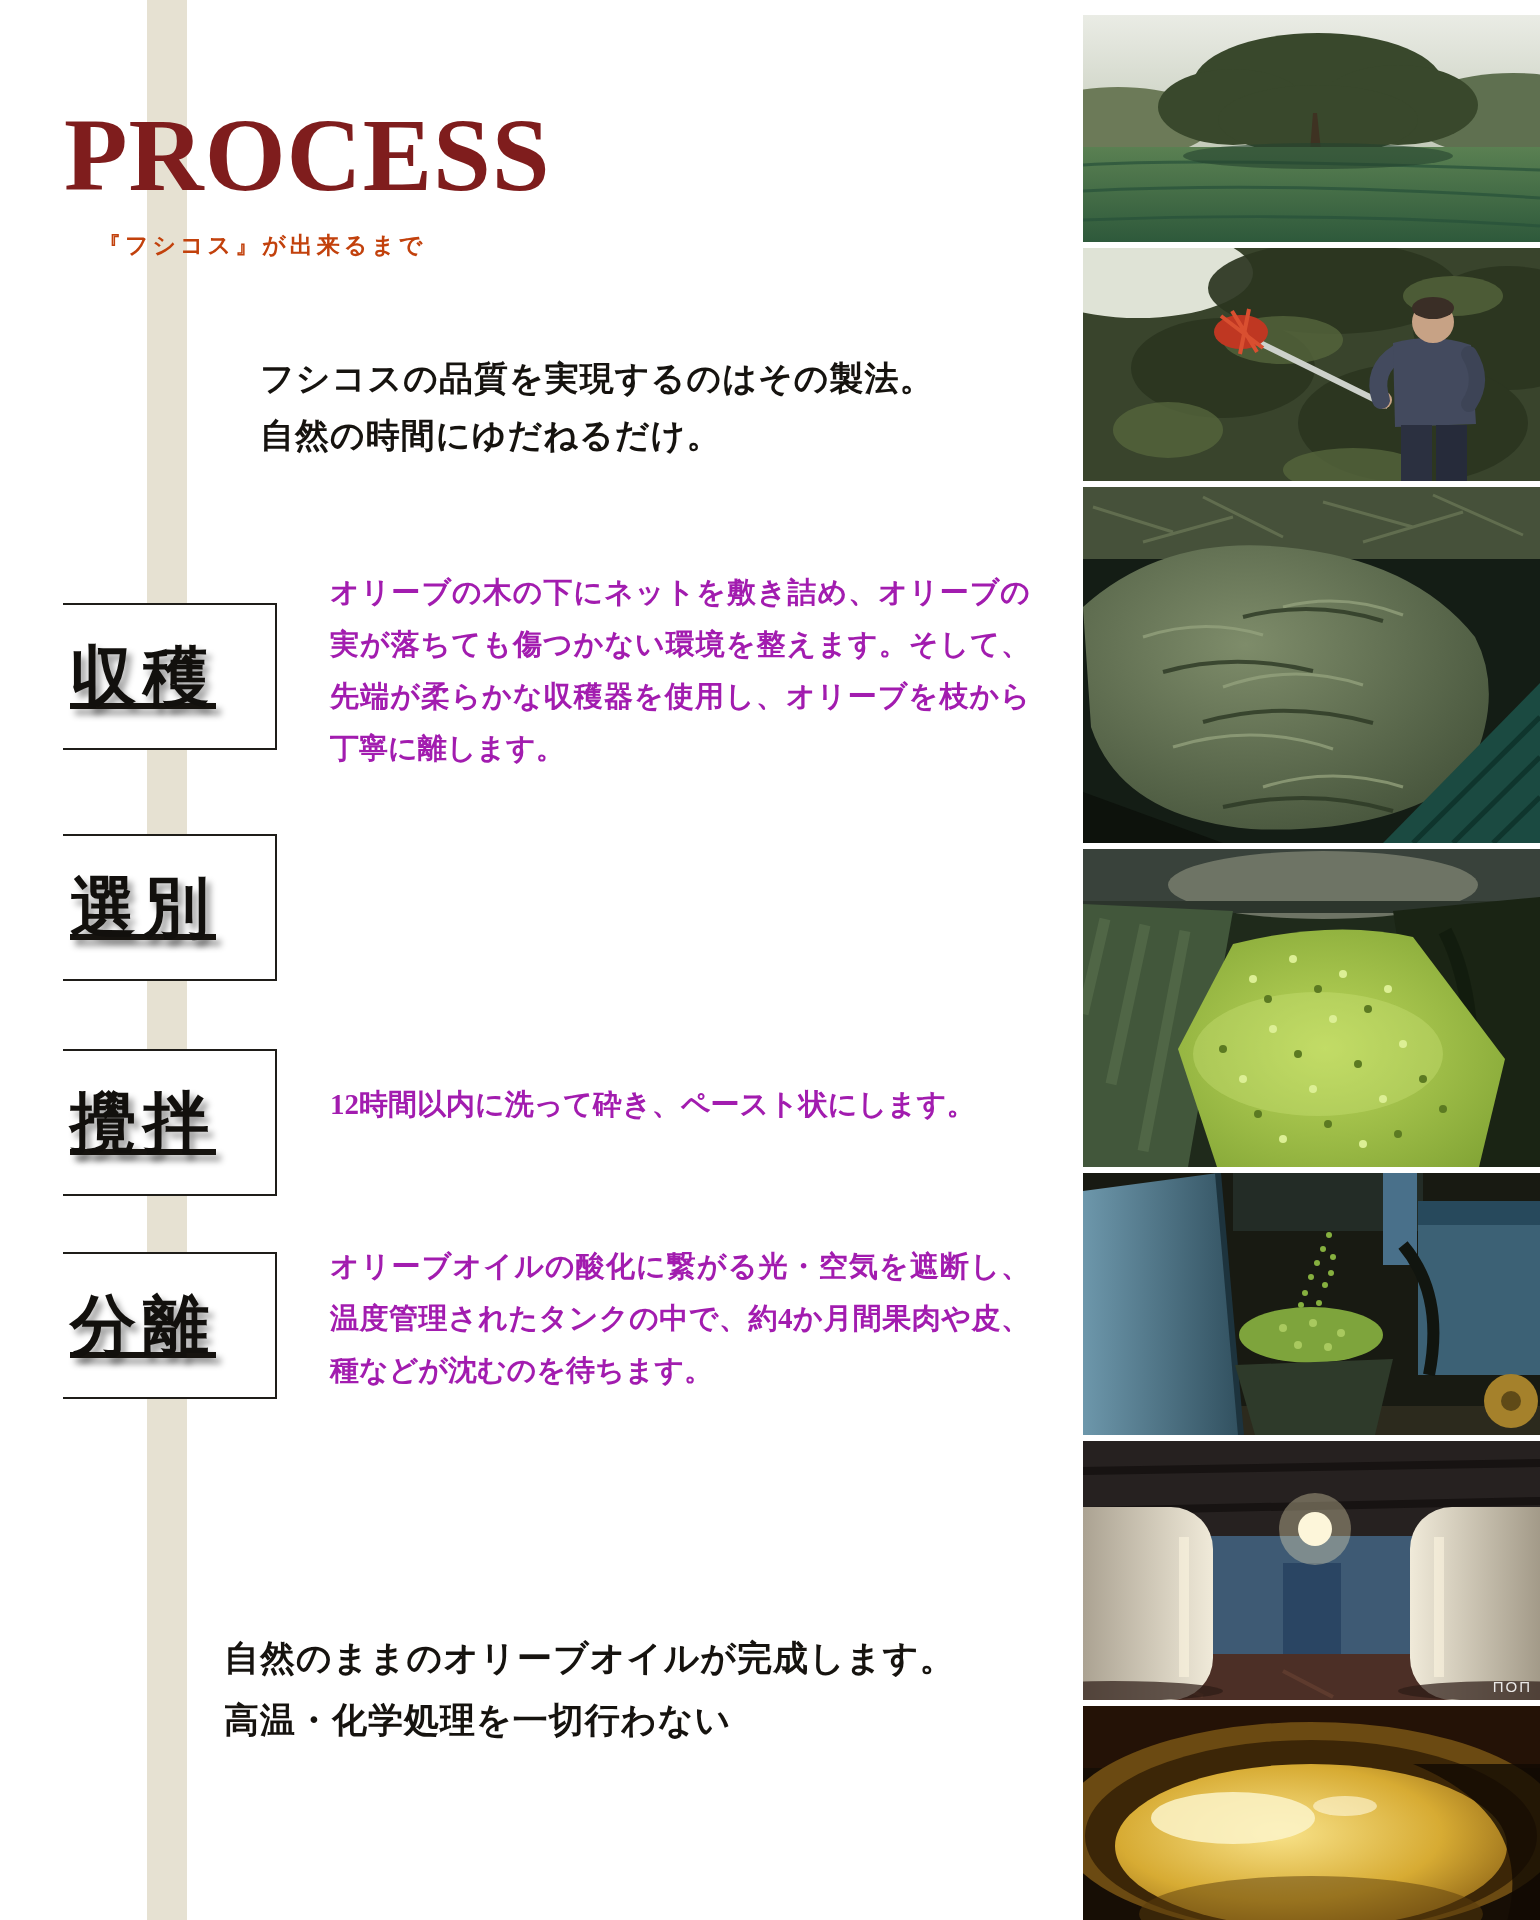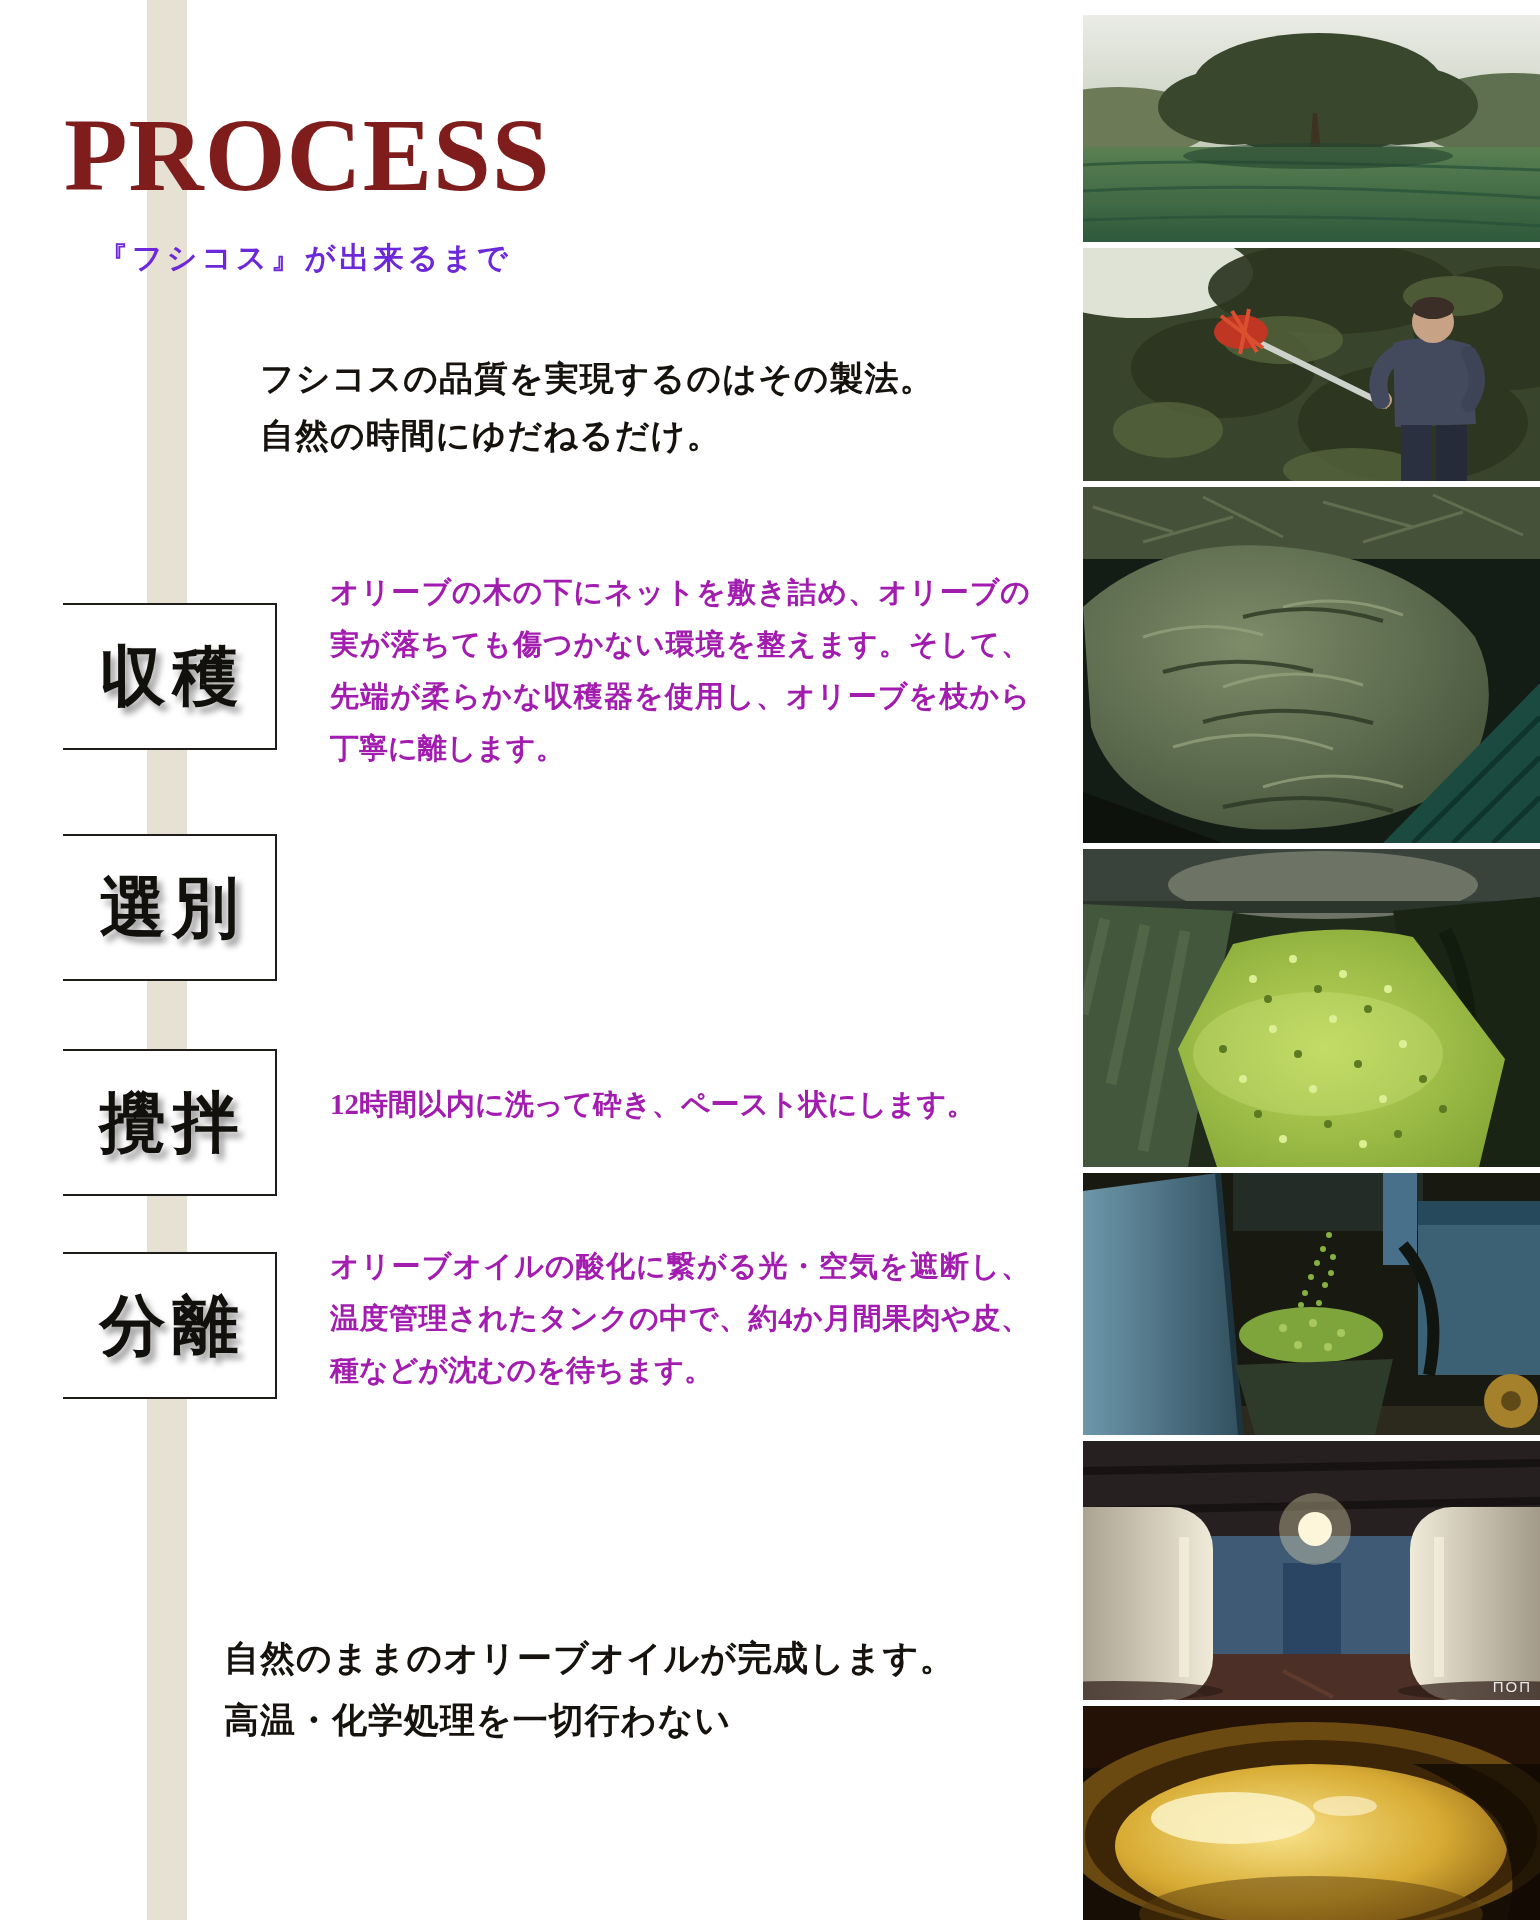--- a/index.html
+++ b/index.html
@@ -6,30 +6,30 @@
   .page{
     position:relative;width:1540px;height:1920px;background:#ffffff;overflow:hidden;
     font-family:"Liberation Serif","DejaVu Serif",serif;color:#16130f;
   }
   .stripe{position:absolute;left:147px;top:0;width:40px;height:1920px;background:#e6e1d2;}
   .title{
     position:absolute;left:64px;top:100px;margin:0;
     font-size:104px;font-weight:700;letter-spacing:1px;line-height:1.05;color:#7f1d1d;
   }
   .subtitle{
-    position:absolute;left:98px;top:238px;
-    font-size:30px;font-weight:700;letter-spacing:4px;color:#6d28d9;
+    position:absolute;left:98px;top:230px;
+    font-size:23px;font-weight:700;letter-spacing:4px;color:#c2410c;
   }
   .intro{position:absolute;left:232px;top:350px;font-size:34px;font-weight:700;line-height:57px;letter-spacing:1px;margin-left:28px;}
   .outro{position:absolute;left:224px;top:1628px;font-size:35px;font-weight:700;line-height:62px;letter-spacing:1px;}
 
   .step-box{
     position:absolute;left:63px;width:212px;height:143px;background:#ffffff;
     border:2px solid #1f1d19;border-left:none;
-    display:flex;align-items:center;justify-content:center;
+    display:flex;align-items:center;justify-content:flex-start;text-decoration:underline;
   }
   .step-box .kanji{
     font-size:66px;font-weight:700;letter-spacing:7px;padding-left:7px;color:#12100d;
     text-shadow:5px 6px 6px rgba(0,0,0,0.38);
   }
   .b1{top:603px}.b2{top:834px}.b3{top:1049px}.b4{top:1252px}
 
   .step-desc{
     position:absolute;left:330px;width:700px;margin:0;
     font-size:29px;font-weight:700;line-height:52px;text-align:justify;color:#a21caf;

